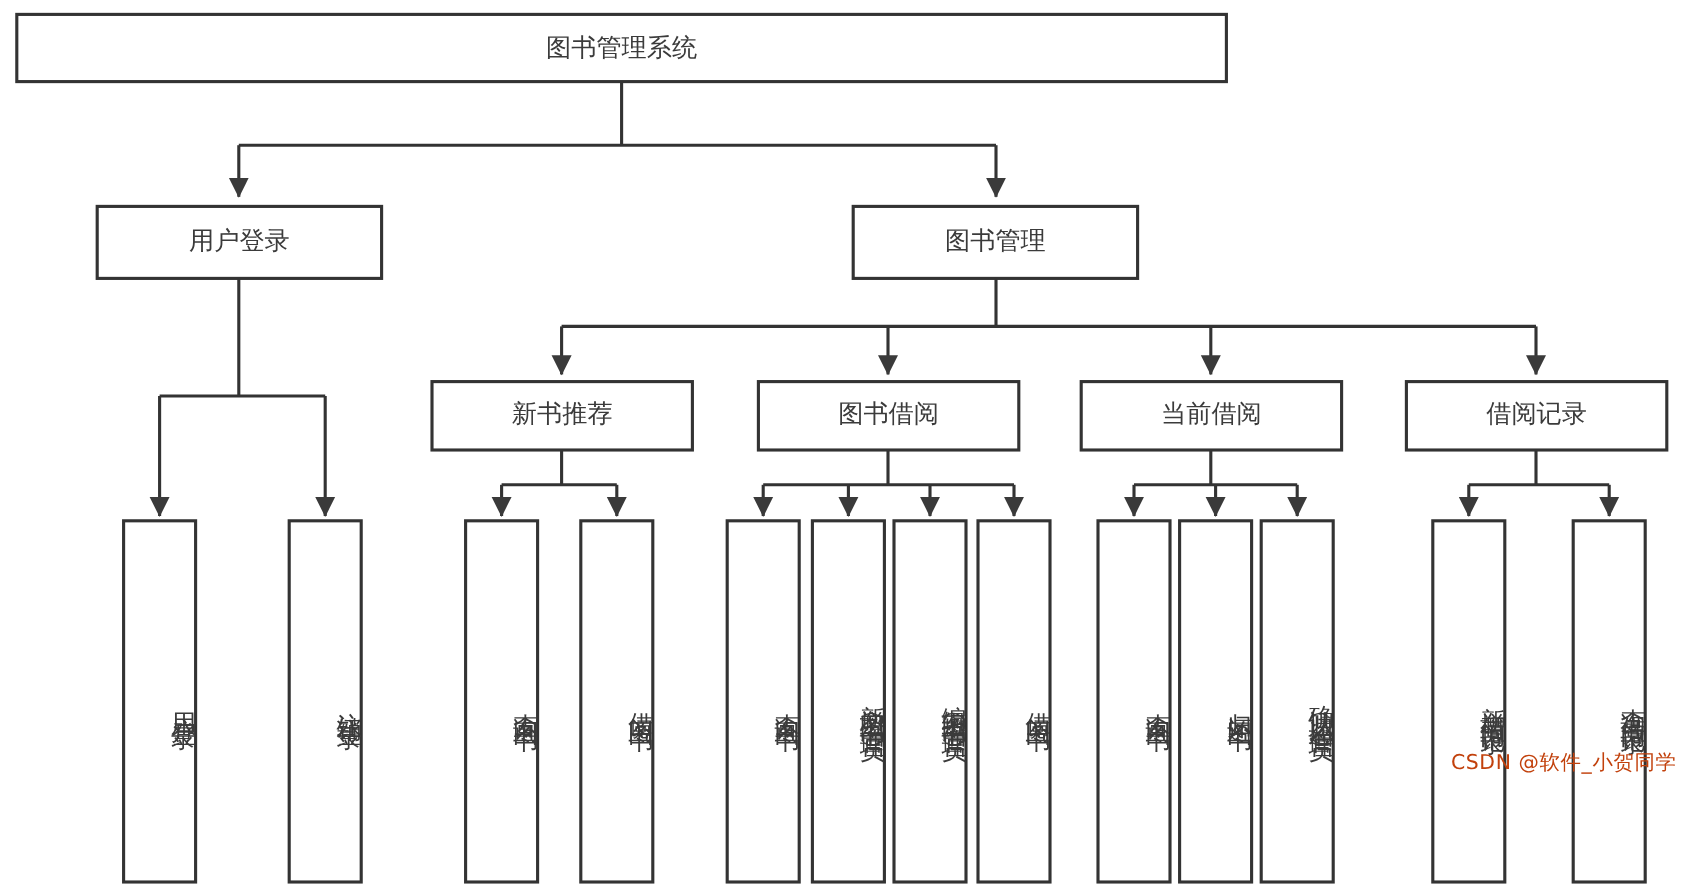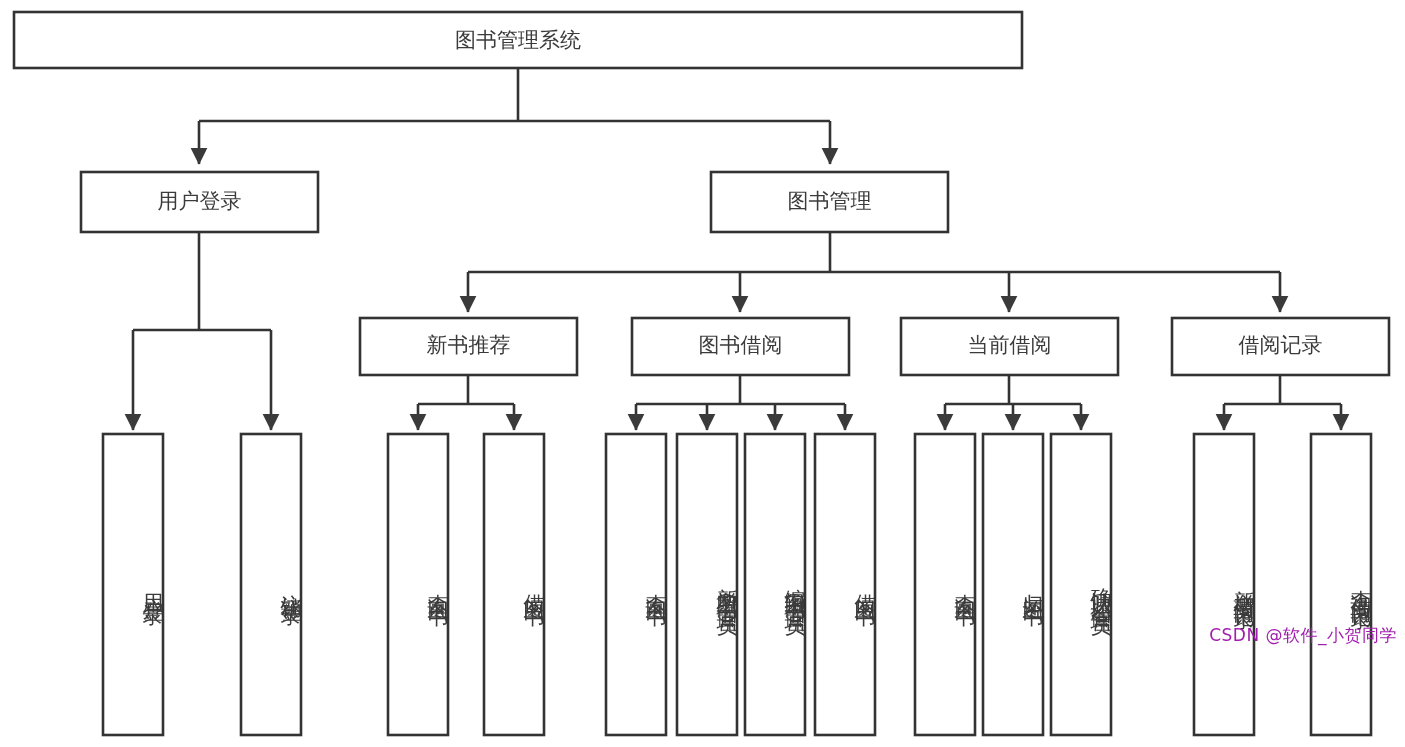--- a/index.html
+++ b/index.html
@@ -74,21 +74,21 @@
   }
   .vlabel-wrap.top-align .node-label-v {
     align-items: flex-start;
   }
   .watermark {
     position: absolute;
     right: 8px;
     bottom: 6px;
     font-family: "DejaVu Sans", "Liberation Sans", sans-serif;
     font-size: 17px;
-    color: #a21caf;
+    color: #c2410c;
     letter-spacing: 0.5px;
     white-space: nowrap;
   }
 </style>
 </head>
 <body>
 
 <div id="diagram-root">
 
   <svg class="flow" viewBox="0 0 1405 747" xmlns="http://www.w3.org/2000/svg">

